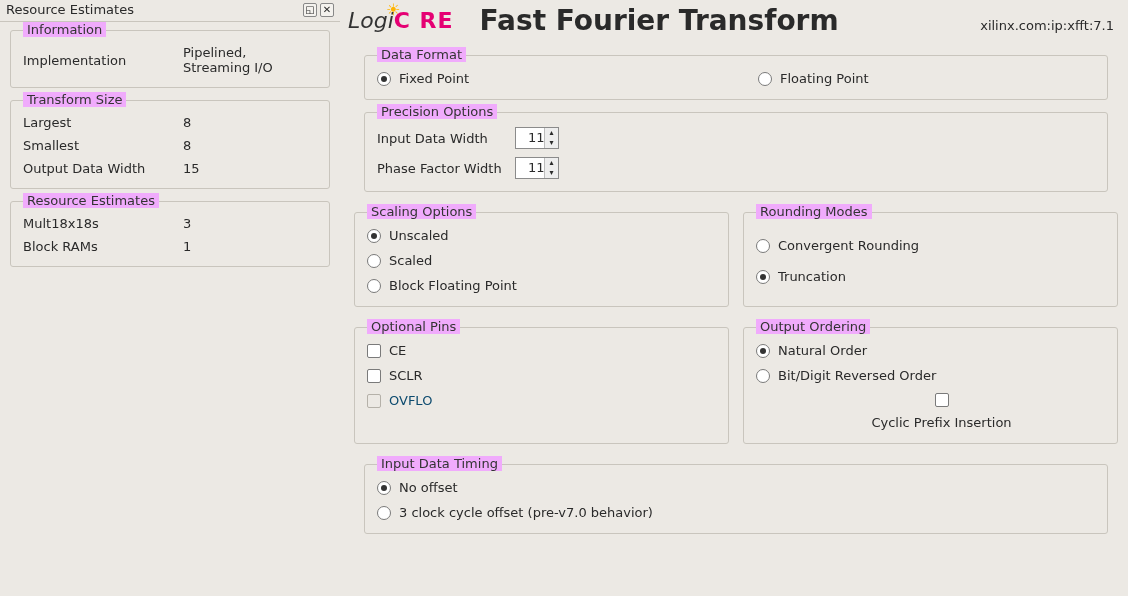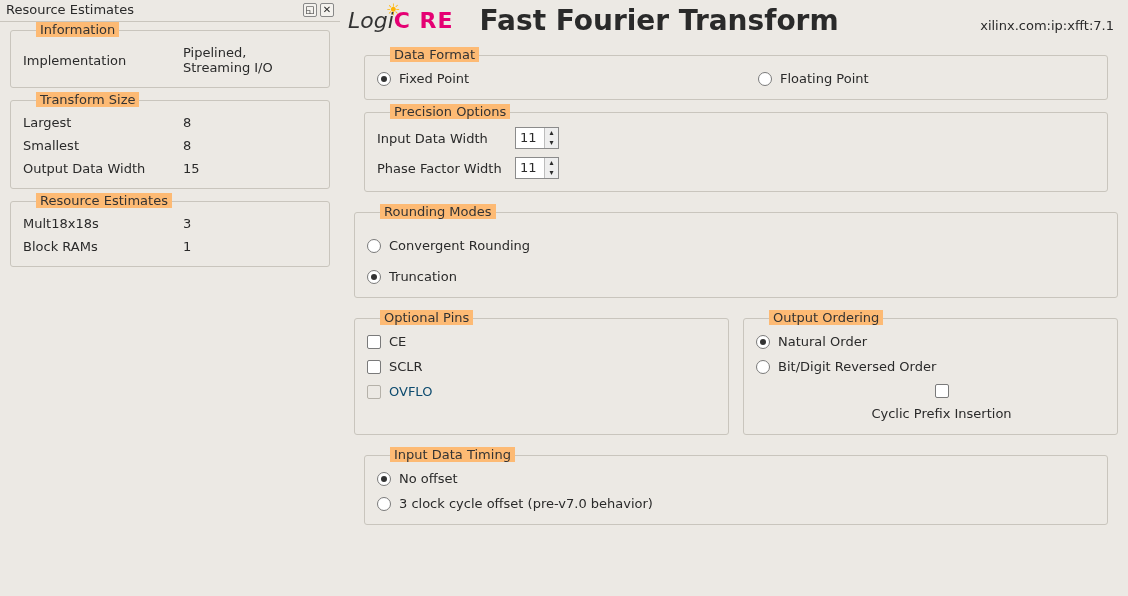--- a/index.html
+++ b/index.html
@@ -39,22 +39,22 @@
     margin: 8px 10px 12px 10px;
     border: 1px solid #c9c5bd;
     border-radius: 3px;
     padding: 10px 10px 8px 10px;
     position: relative;
     background: #ece9e4;
   }
   .group > .legend {
     position: absolute;
     top: -9px;
-    left: 25px;
-    background: #fdba74;
+    left: 12px;
+    background: #f0abfc;
     padding: 0 4px;
     font-size: 13px;
     color: #333;
   }
   .kv-table { width: 100%; border-collapse: collapse; }
   .kv-table td { padding: 4px 2px; vertical-align: middle; }
   .kv-table td:first-child { width: 160px; }
   
   .main {
     flex: 1;
@@ -139,21 +139,21 @@
   .spin-row .lbl { width: 130px; }
   .spinbox {
     display: inline-flex;
     align-items: stretch;
     border: 1px solid #8b8b8b;
     background: #fff;
     height: 22px;
   }
   .spinbox .val {
     width: 28px;
-    padding: 2px 4px;
+    padding: 2px 12px;
     font-size: 13px;
   }
   .spinbox .arrows {
     width: 14px;
     border-left: 1px solid #bdbdbd;
     display: flex;
     flex-direction: column;
   }
   .spinbox .arrows span {
     flex: 1;
@@ -274,20 +274,35 @@
           <span class="val">11</span>
           <span class="arrows">
               <span>▴</span>
               <span>▾</span>
             </span>
         </span>
       </div>
     </div>
 
     <div class="row">
+      <div class="group">
+        <span class="legend">Scaling Options</span>
+        <label class="radio-line">
+          <span class="radio-dot checked"></span>
+          <span>Unscaled</span>
+        </label>
+        <label class="radio-line">
+          <span class="radio-dot"></span>
+          <span>Scaled</span>
+        </label>
+        <label class="radio-line">
+          <span class="radio-dot"></span>
+          <span>Block Floating Point</span>
+        </label>
+      </div>
 
       <div class="group">
         <span class="legend">Rounding Modes</span>
         <label class="radio-line" style="margin-top:10px;">
           <span class="radio-dot"></span>
           <span>Convergent Rounding</span>
         </label>
         <label class="radio-line" style="margin-top:6px;">
           <span class="radio-dot checked"></span>
           <span>Truncation</span>

